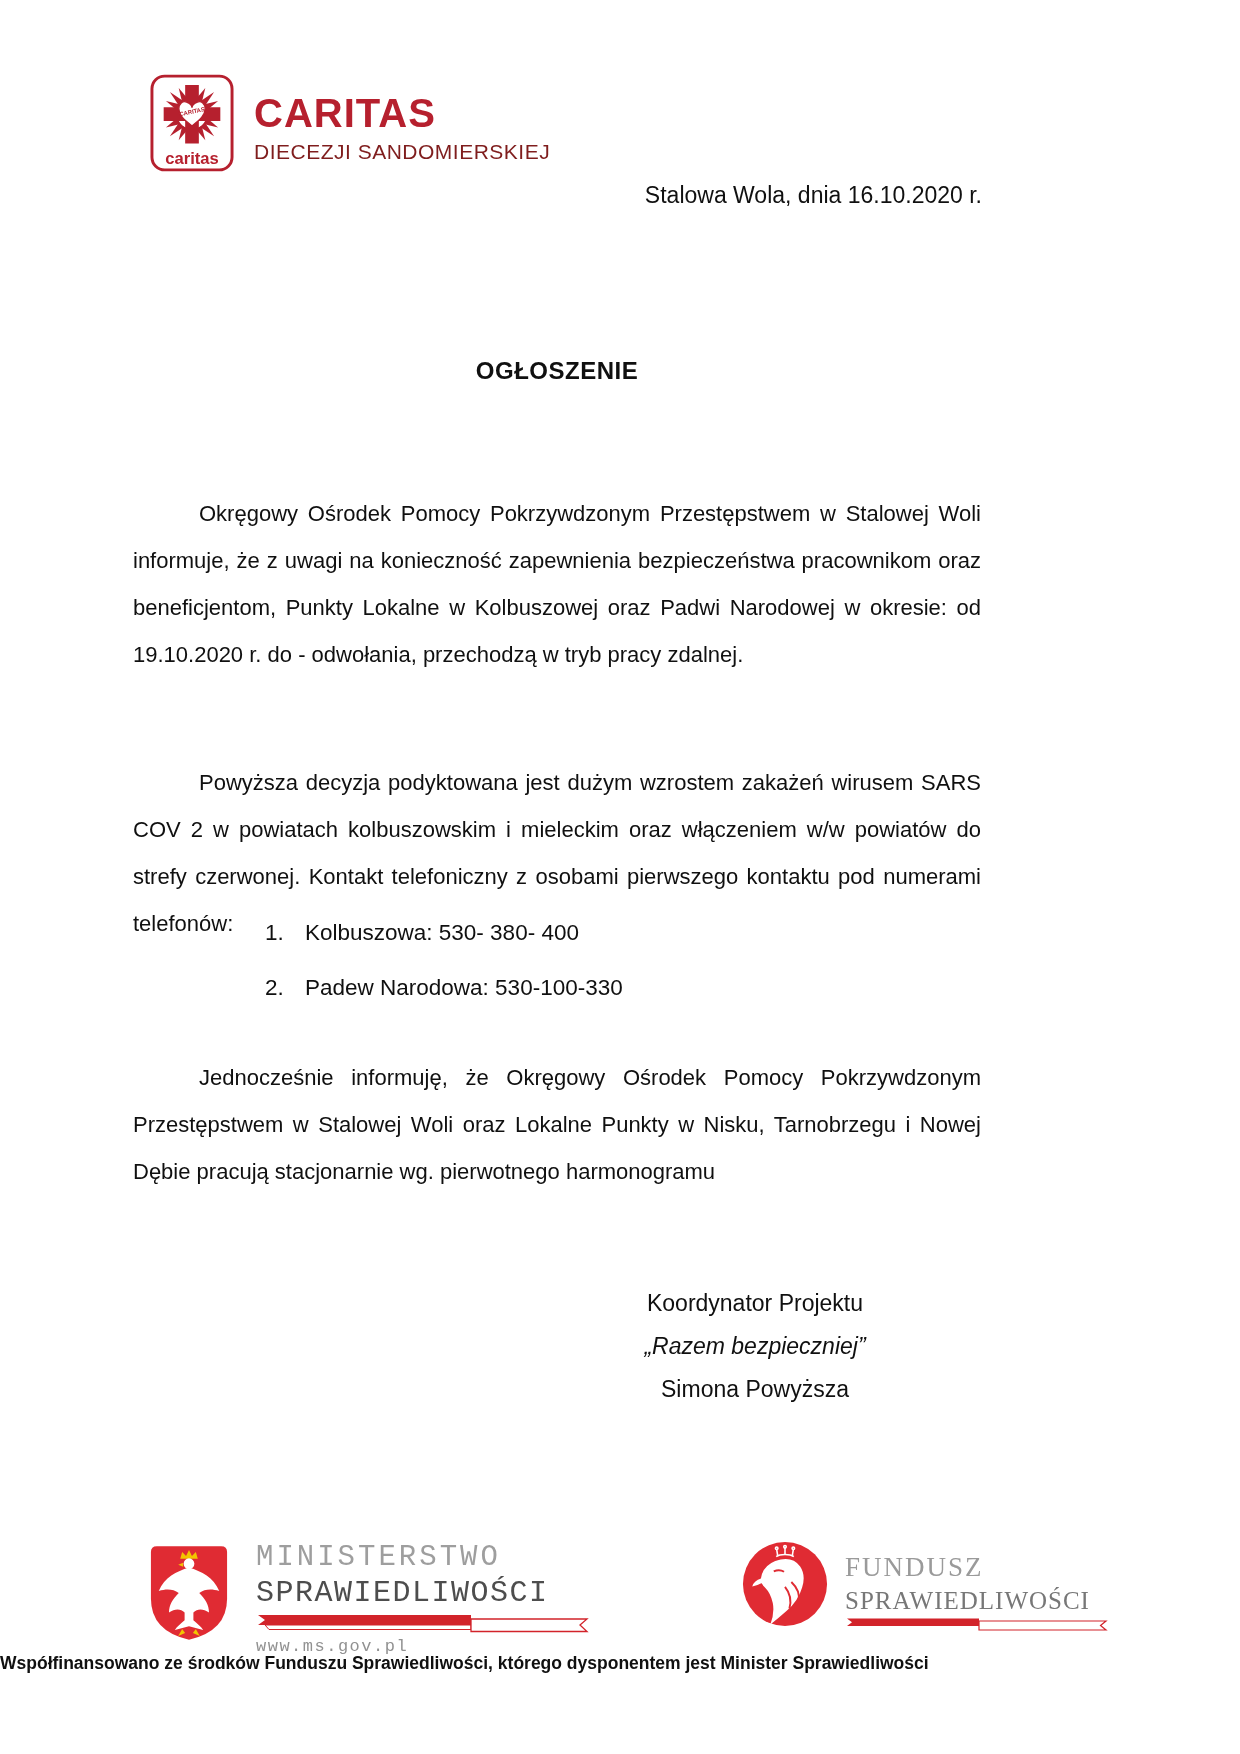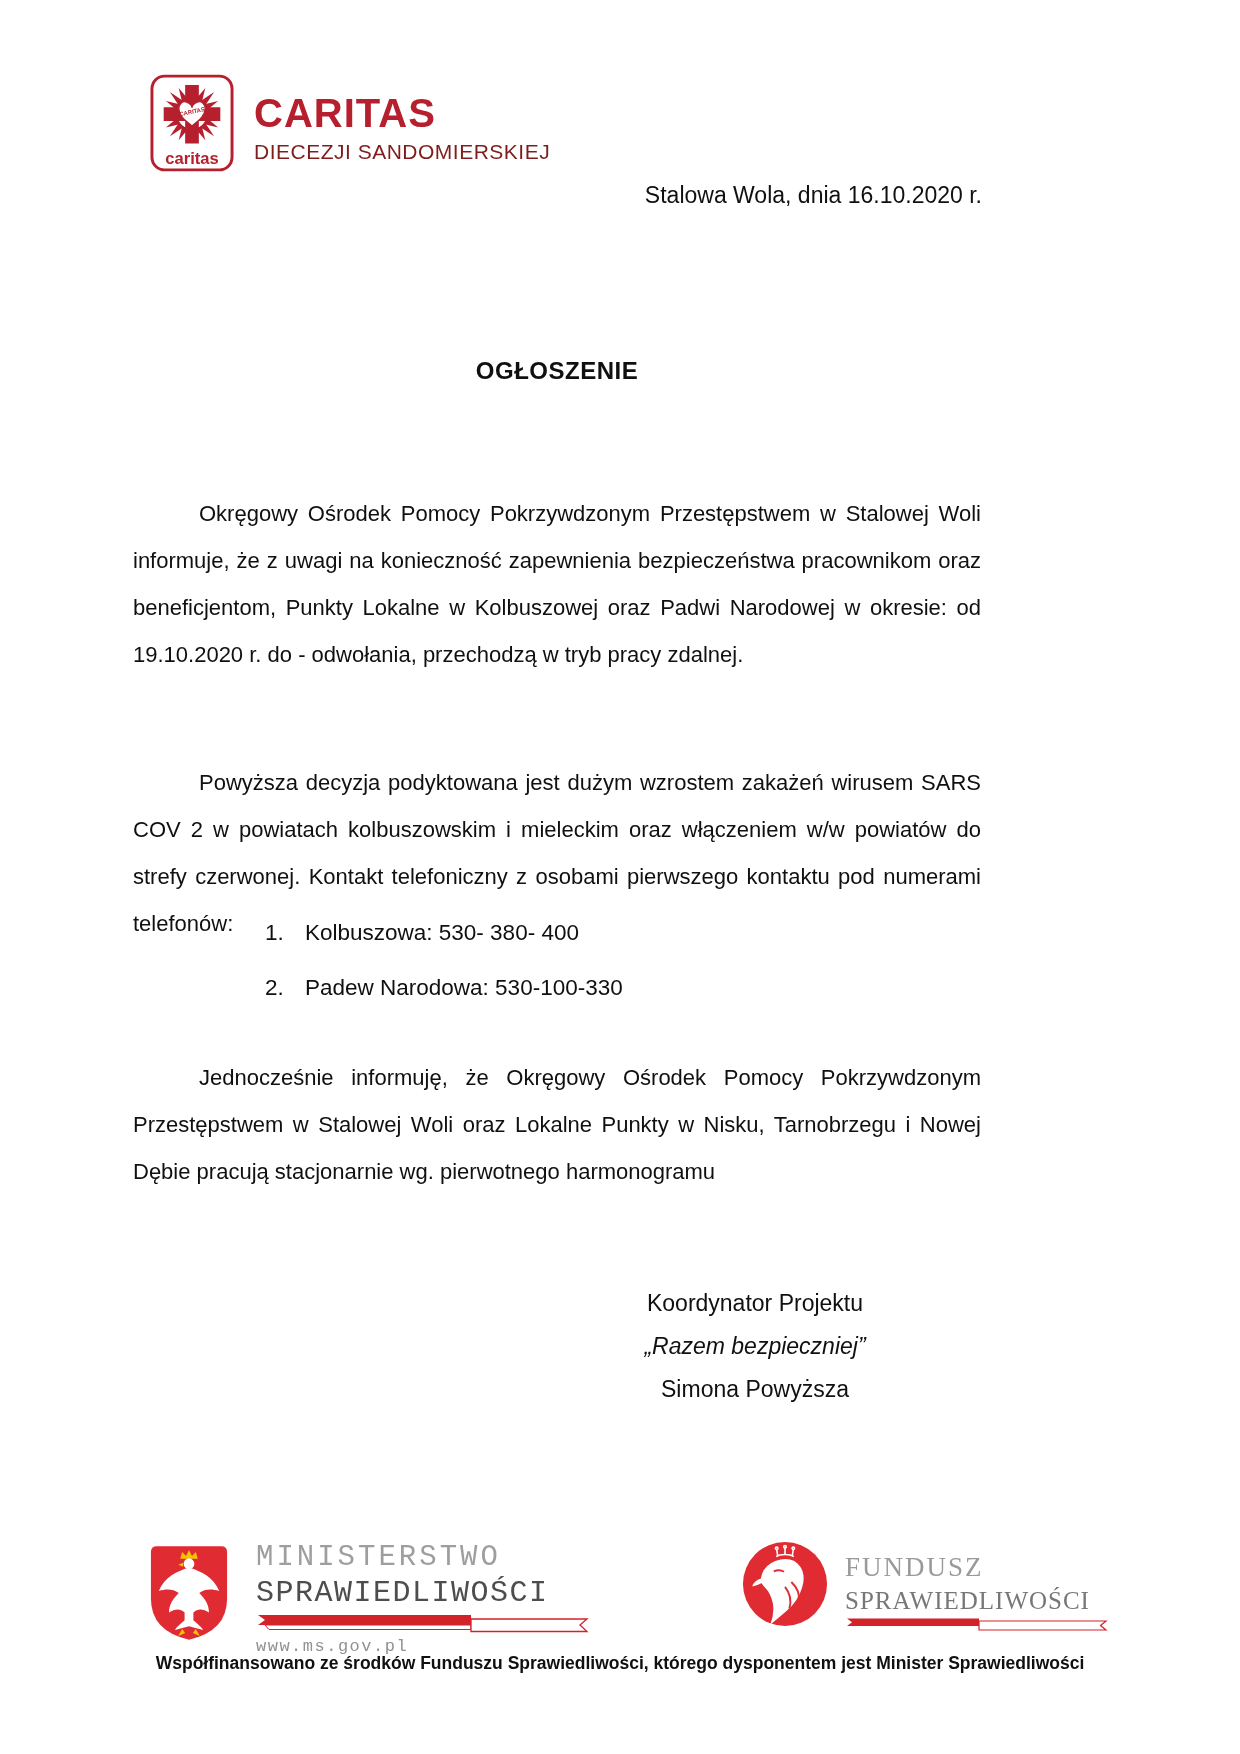--- a/index.html
+++ b/index.html
@@ -37,21 +37,21 @@
   .min-line1{font-size:29px;color:#9e9e9e;letter-spacing:3px;line-height:1;}
   .min-line2{font-size:30px;color:#4d4d4d;letter-spacing:1.5px;line-height:1;margin-top:6px;}
   .min-ribbon{width:333px;height:20px;margin-top:5px;display:block;}
   .min-url{font-size:17px;color:#919191;letter-spacing:1.5px;margin-top:4px;}
   .fund{position:absolute;left:741px;top:1540px;display:flex;align-items:flex-start;}
   .fund-circle-svg{width:88px;height:88px;display:block;}
   .fund-texts{margin-left:16px;padding-top:14px;font-family:"Liberation Serif",serif;}
   .fund-line1{font-size:27px;color:#9a9a9a;letter-spacing:2px;line-height:1;}
   .fund-line2{font-size:25px;color:#777777;letter-spacing:1px;line-height:1;margin-top:7px;}
   .fund-ribbon{width:263px;height:14px;margin-top:4px;display:block;}
-  .cofinance{position:absolute;left:0;top:1653px;width:1240px;text-align:center;
+  .cofinance{position:absolute;left:0;top:1653px;width:1240px;text-align:left;
              font-size:17.5px;font-weight:bold;color:#101010;}
 </style>
 </head>
 <body>
 
 <div class="page">
 
   <div class="caritas-header">
     <svg class="caritas-mark" viewBox="0 0 86 100">
       <rect x="2" y="2" width="82" height="96" rx="13" fill="#ffffff" stroke="#B6202E" stroke-width="3"></rect>

